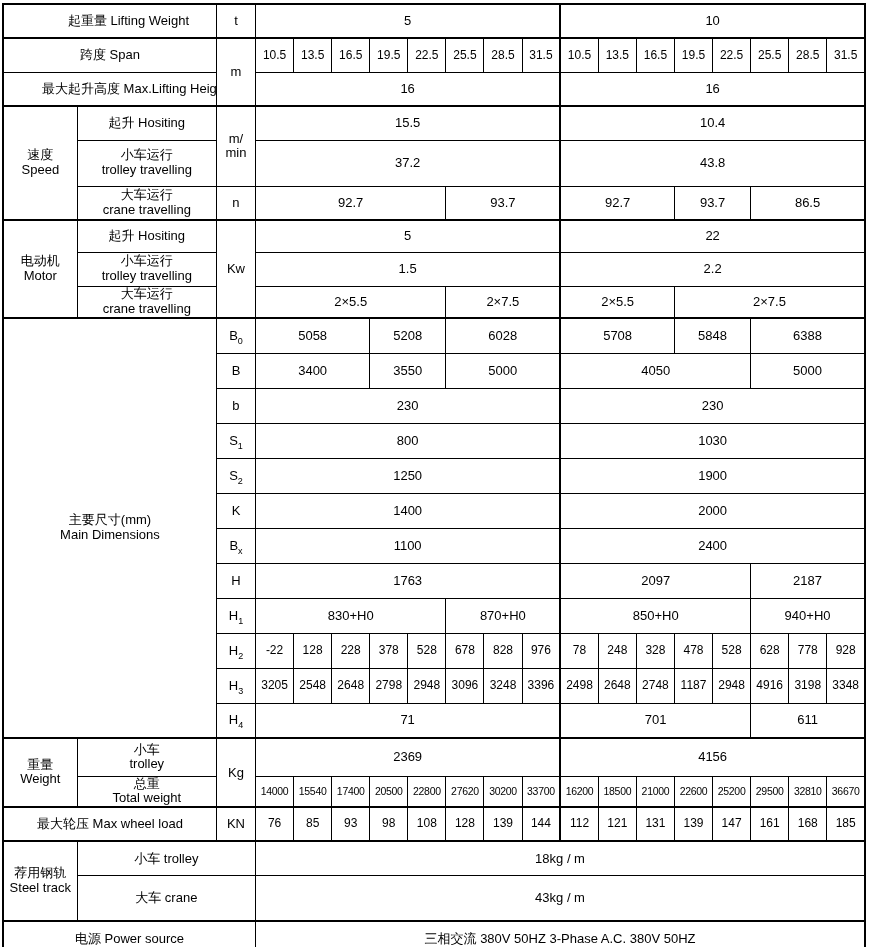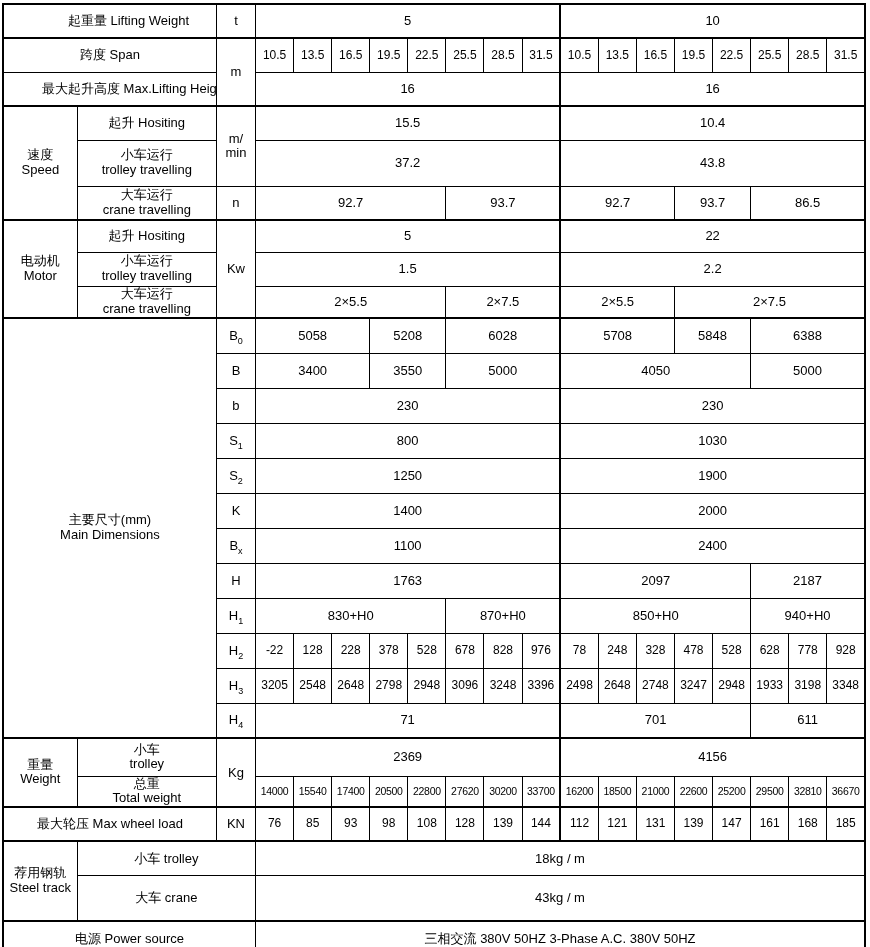--- a/index.html
+++ b/index.html
@@ -223,23 +223,23 @@
   <td class="md">2548</td>
   <td class="md">2648</td>
   <td class="md">2798</td>
   <td class="md">2948</td>
   <td class="md">3096</td>
   <td class="md">3248</td>
   <td class="md">3396</td>
   <td class="md dv">2498</td>
   <td class="md">2648</td>
   <td class="md">2748</td>
-  <td class="md">3247</td>
+  <td class="md">1187</td>
   <td class="md">2948</td>
-  <td class="md">1933</td>
+  <td class="md">4916</td>
   <td class="md">3198</td>
   <td class="md">3348</td>
 </tr>
 <tr style="height:35px">
   <td><span>H</span><sub>4</sub></td>
   <td colspan="8">71</td>
   <td colspan="5" class="dv">701</td>
   <td colspan="3">611</td>
 </tr>
 

